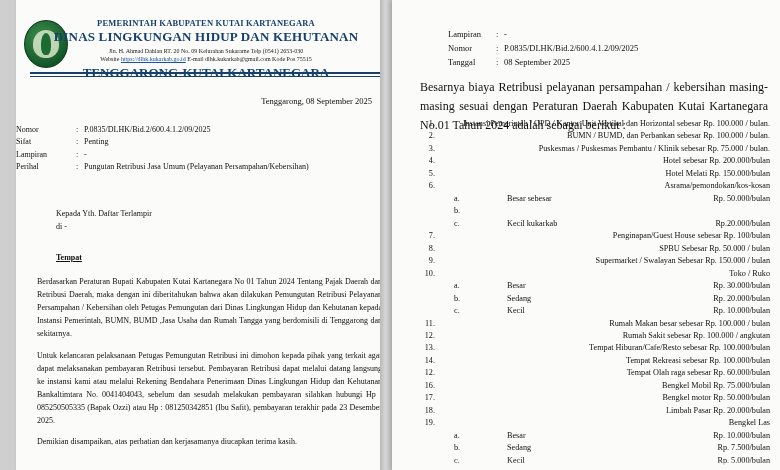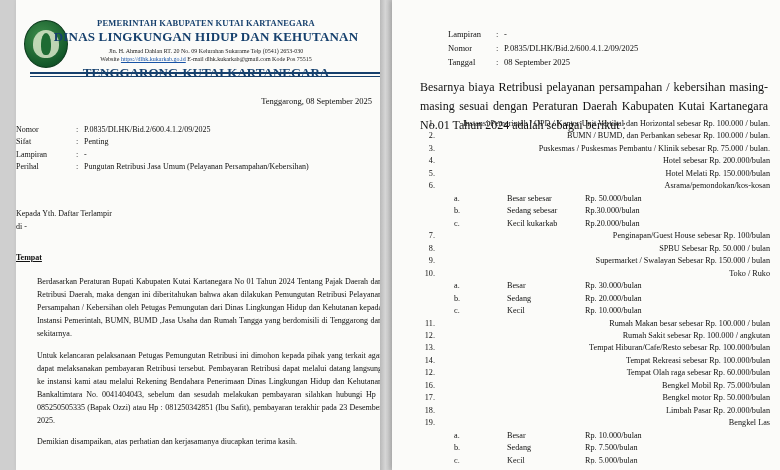--- a/index.html
+++ b/index.html
@@ -144,20 +144,21 @@
   .fsep { width: 8px; }
   .fval { flex: 1; padding-right: 10px; }
 
   .addr {
     position: absolute;
     left: 0;
     top: 208px;
     font-size: 8px;
     color: #111;
     line-height: 1.6;
+    padding-left: 40px;
   }
   .addr .tempat {
     margin-top: 18px;
     font-weight: bold;
     text-decoration: underline;
   }
 
   .body-txt {
     position: absolute;
     left: 0;
@@ -213,21 +214,21 @@
     padding-right: 4px;
   }
   .li .txt { flex: 1; text-align: right; }
   .sub {
     display: flex;
     padding-left: 34px;
   }
   .sub .sn { width: 13px; flex: 0 0 13px; }
   .sub .st { flex: 1; display: flex; }
   .sub .st .nm { width: 78px; flex: 0 0 78px; padding-left: 40px; }
-  .sub .st .pr { flex: 1; }
+  .sub .st .pr { flex: 1; text-align: right; }
 
   .clip-bottom {
     position: absolute;
     left: 392px;
     top: 462px;
     width: 388px;
     height: 8px;
     background: linear-gradient(to bottom, rgba(251,251,249,0), #fbfbf9 40%);
   }
 </style>
@@ -345,24 +346,20 @@
       </div>
       <div class="sub">
         <div class="sn">a.</div>
         <div class="st">
           <div class="nm">Besar sebesar</div>
           <div class="pr">Rp. 50.000/bulan</div>
         </div>
       </div>
       <div class="sub">
         <div class="sn">b.</div>
-        <div class="st">
-          <div class="nm">Sedang sebesar</div>
-          <div class="pr">Rp.30.000/bulan</div>
-        </div>
       </div>
       <div class="sub">
         <div class="sn">c.</div>
         <div class="st">
           <div class="nm">Kecil kukarkab</div>
           <div class="pr">Rp.20.000/bulan</div>
         </div>
       </div>
 
       <div class="li">

